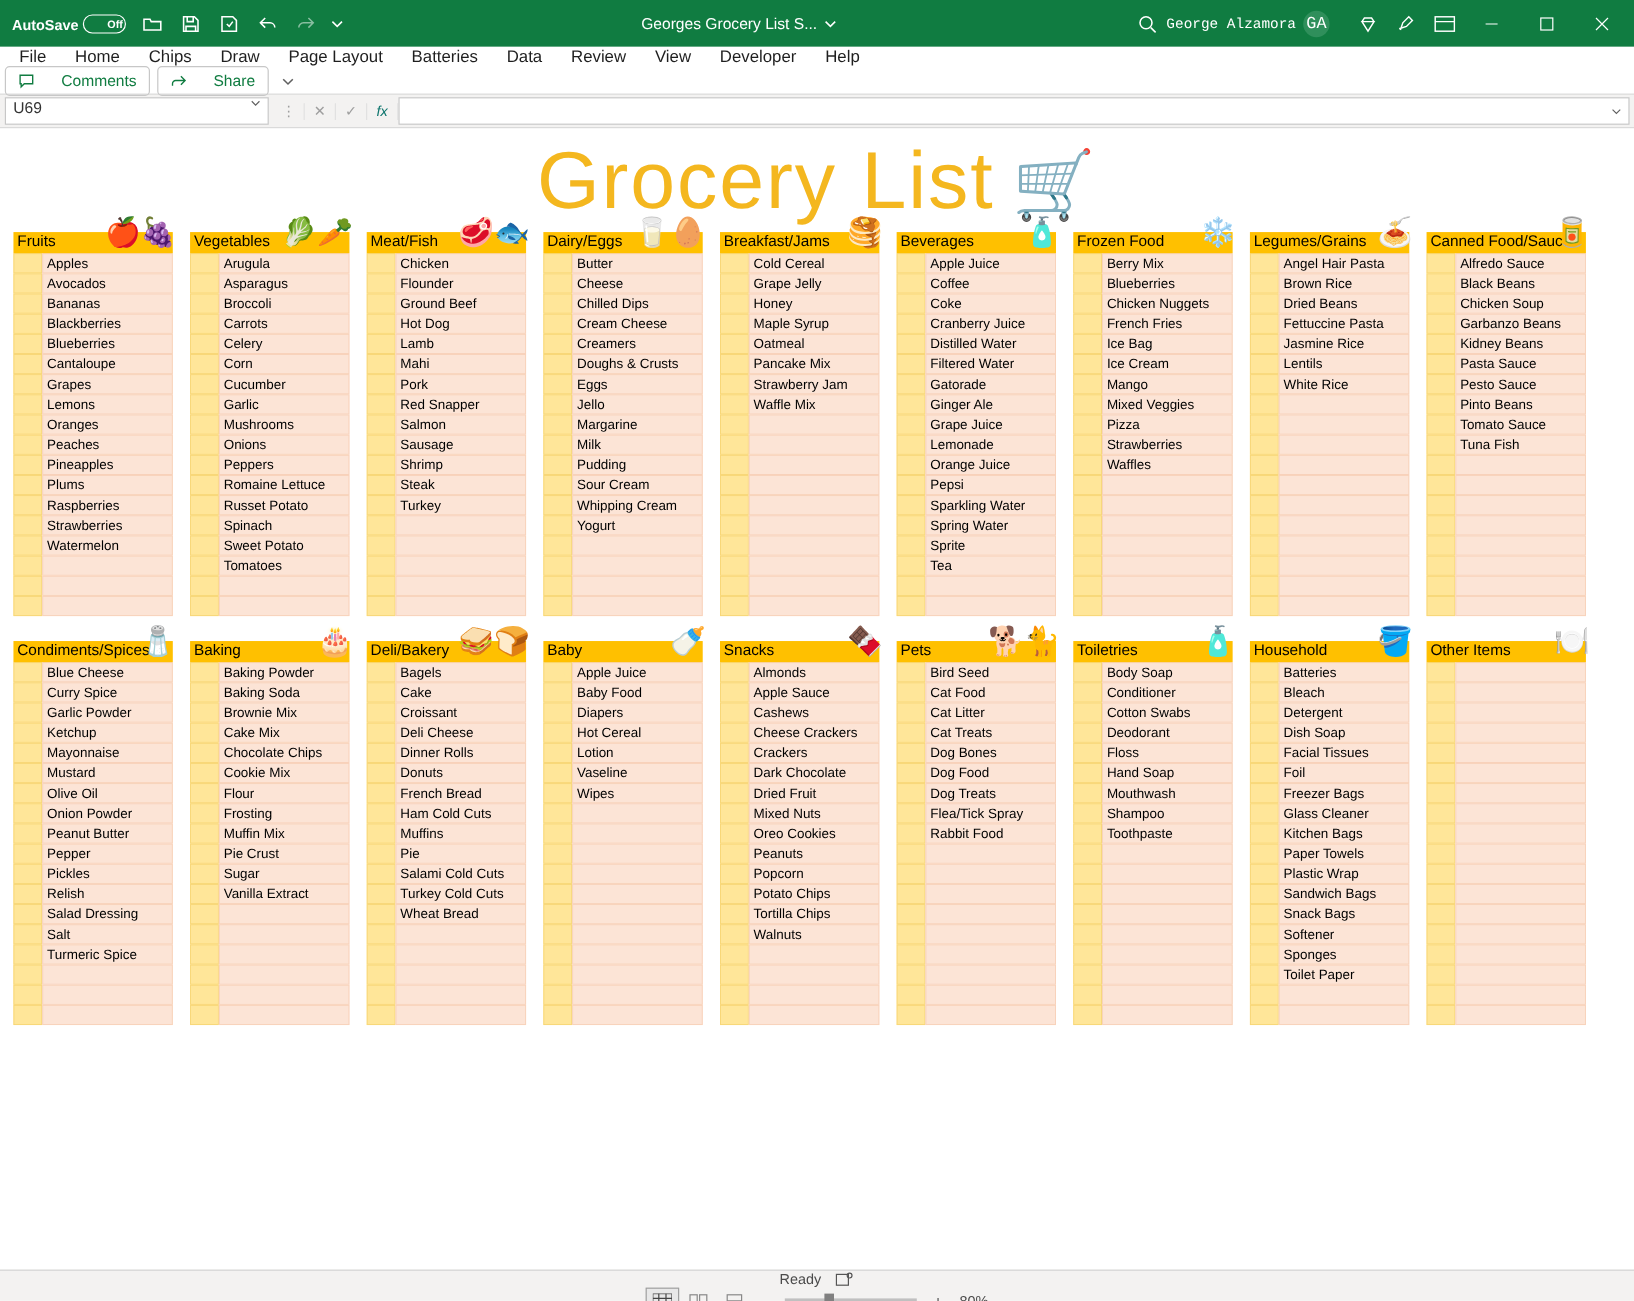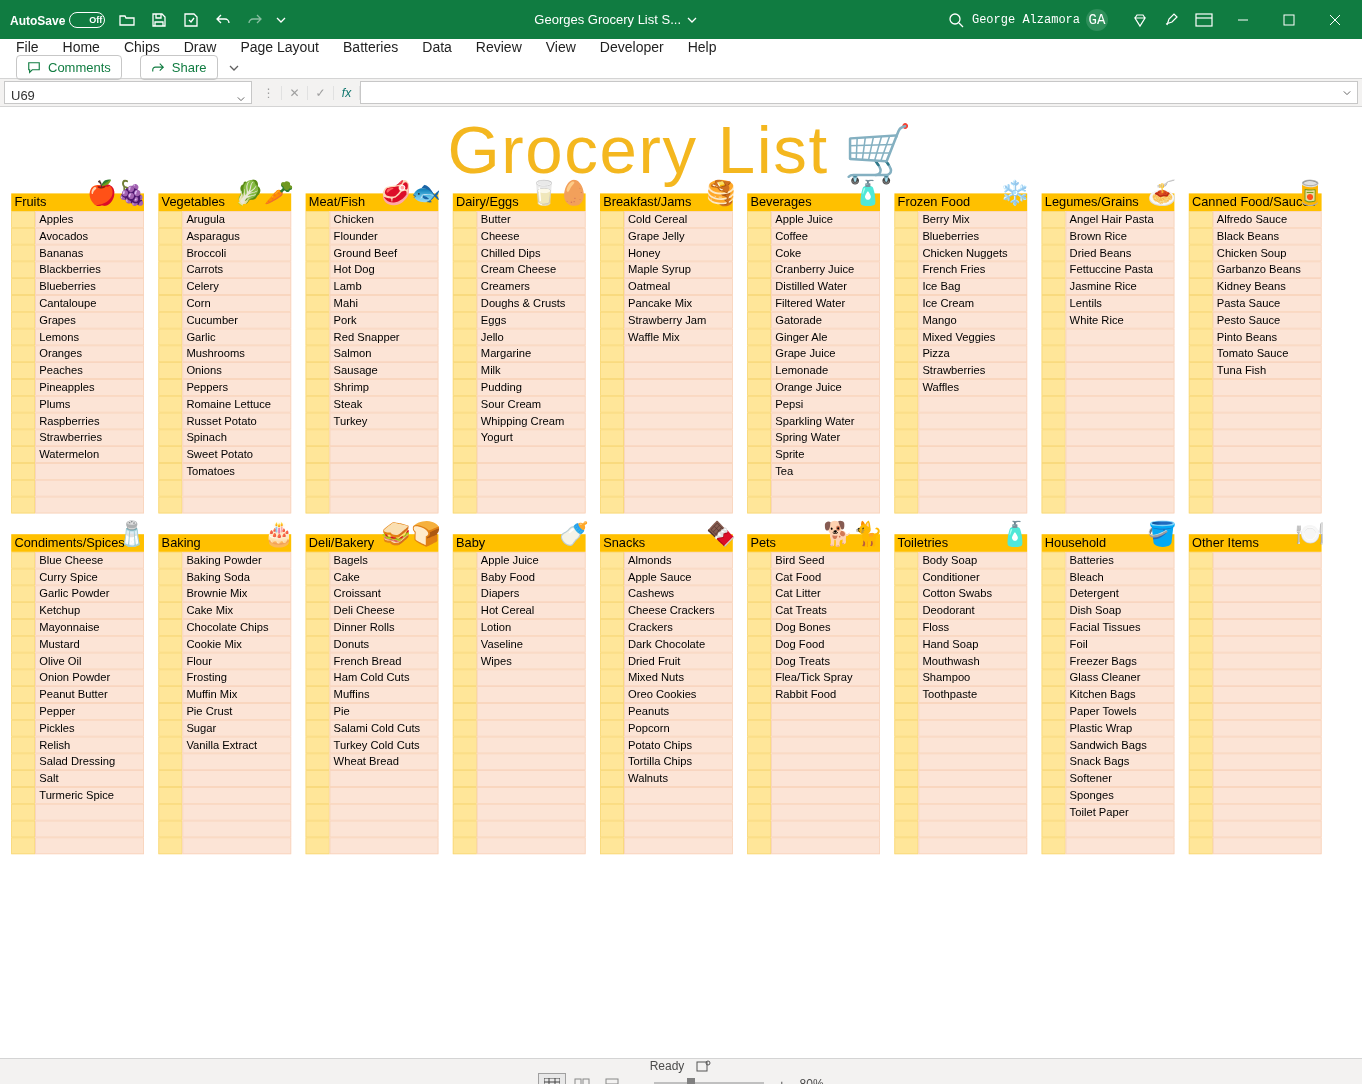--- a/index.html
+++ b/index.html
@@ -84,42 +84,41 @@
   }
   .ribbon-right {
     display:flex; align-items:center; gap:6px; padding-right:4px;
   }
   .ribbon-pill {
     border:1px solid #c7c7c7;
     border-radius:4px;
     padding:4px 10px;
     font-size:13px;
     color:#107c41;
-    display:flex;align-items:center;gap:7px;
+    display:flex;align-items:center;gap:22px;
     cursor:pointer;
-    margin-left:12px;
   }
   .ribbon-caret {
     width:20px;
     display:flex;align-items:center;justify-content:center;
     color:#606060;
     cursor:pointer;
   }
 
   
   .formula-bar {
     height:28px;
     background:#f3f2f1;
     border-bottom:1px solid #d4d4d4;
     display:flex;
     align-items:stretch;
   }
   .name-box {
-    width:248px;
-    display:flex;align-items:flex-end;
+    width:220px;
+    display:flex;align-items:flex-start;
     background:#fff;
     border:1px solid #c7c7c7;
     margin:2px 4px;
     padding:0 6px;
     justify-content:space-between;
     font-size:13px;
     color:#333;
   }
   .fb-icons { display:flex; align-items:center; }
   .fb-icon {

